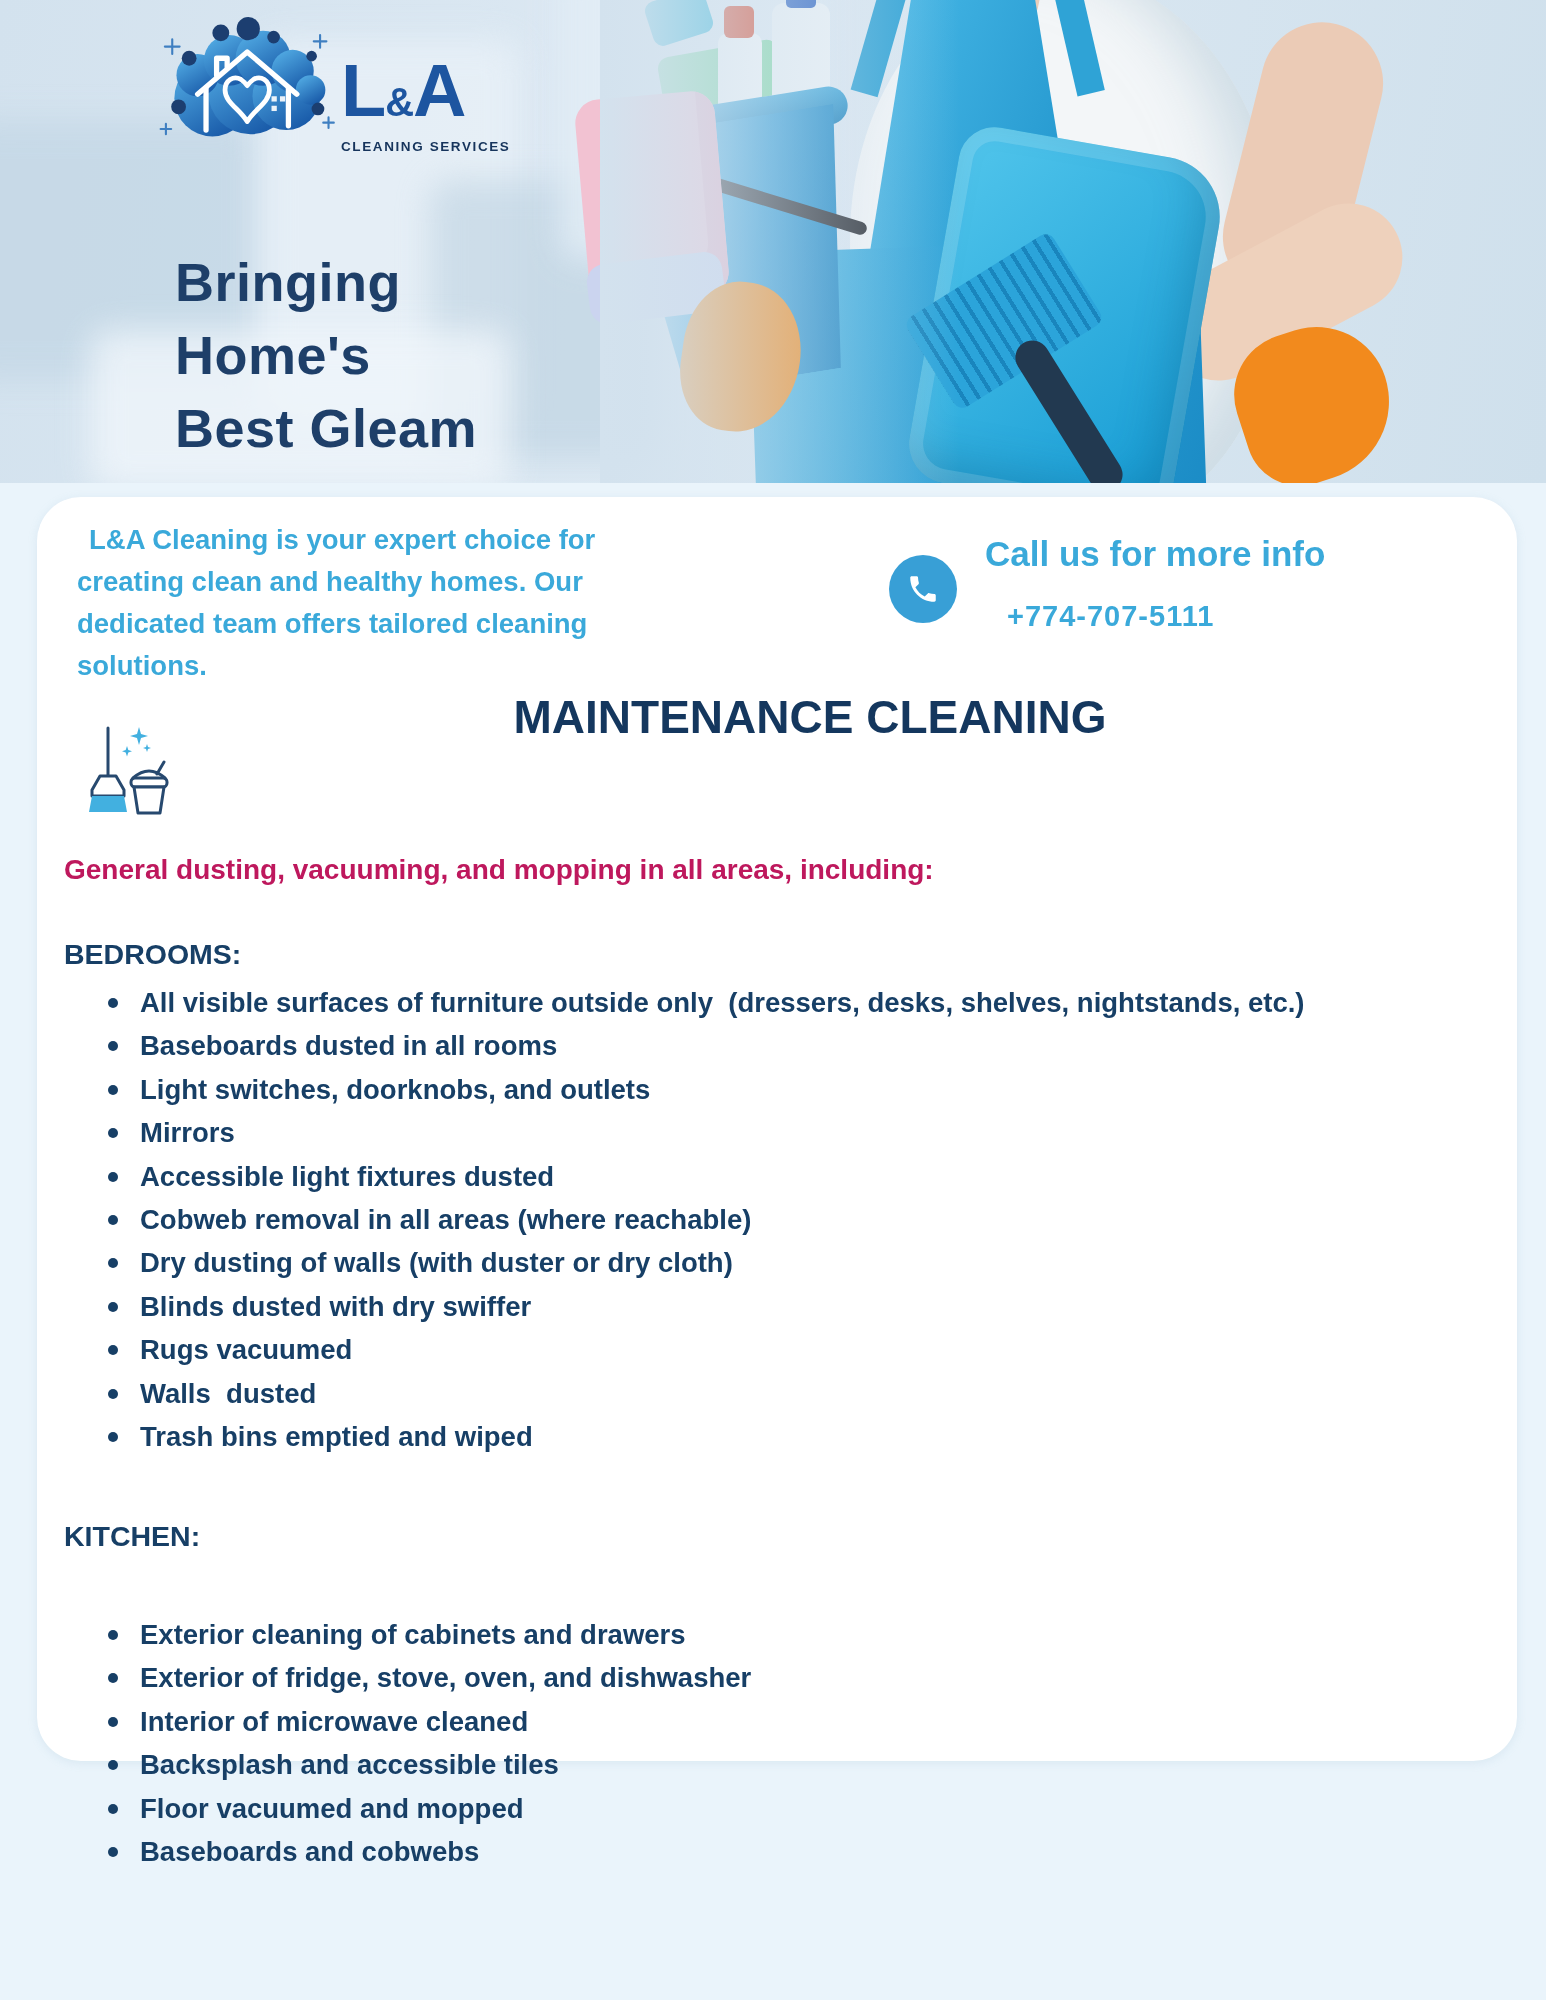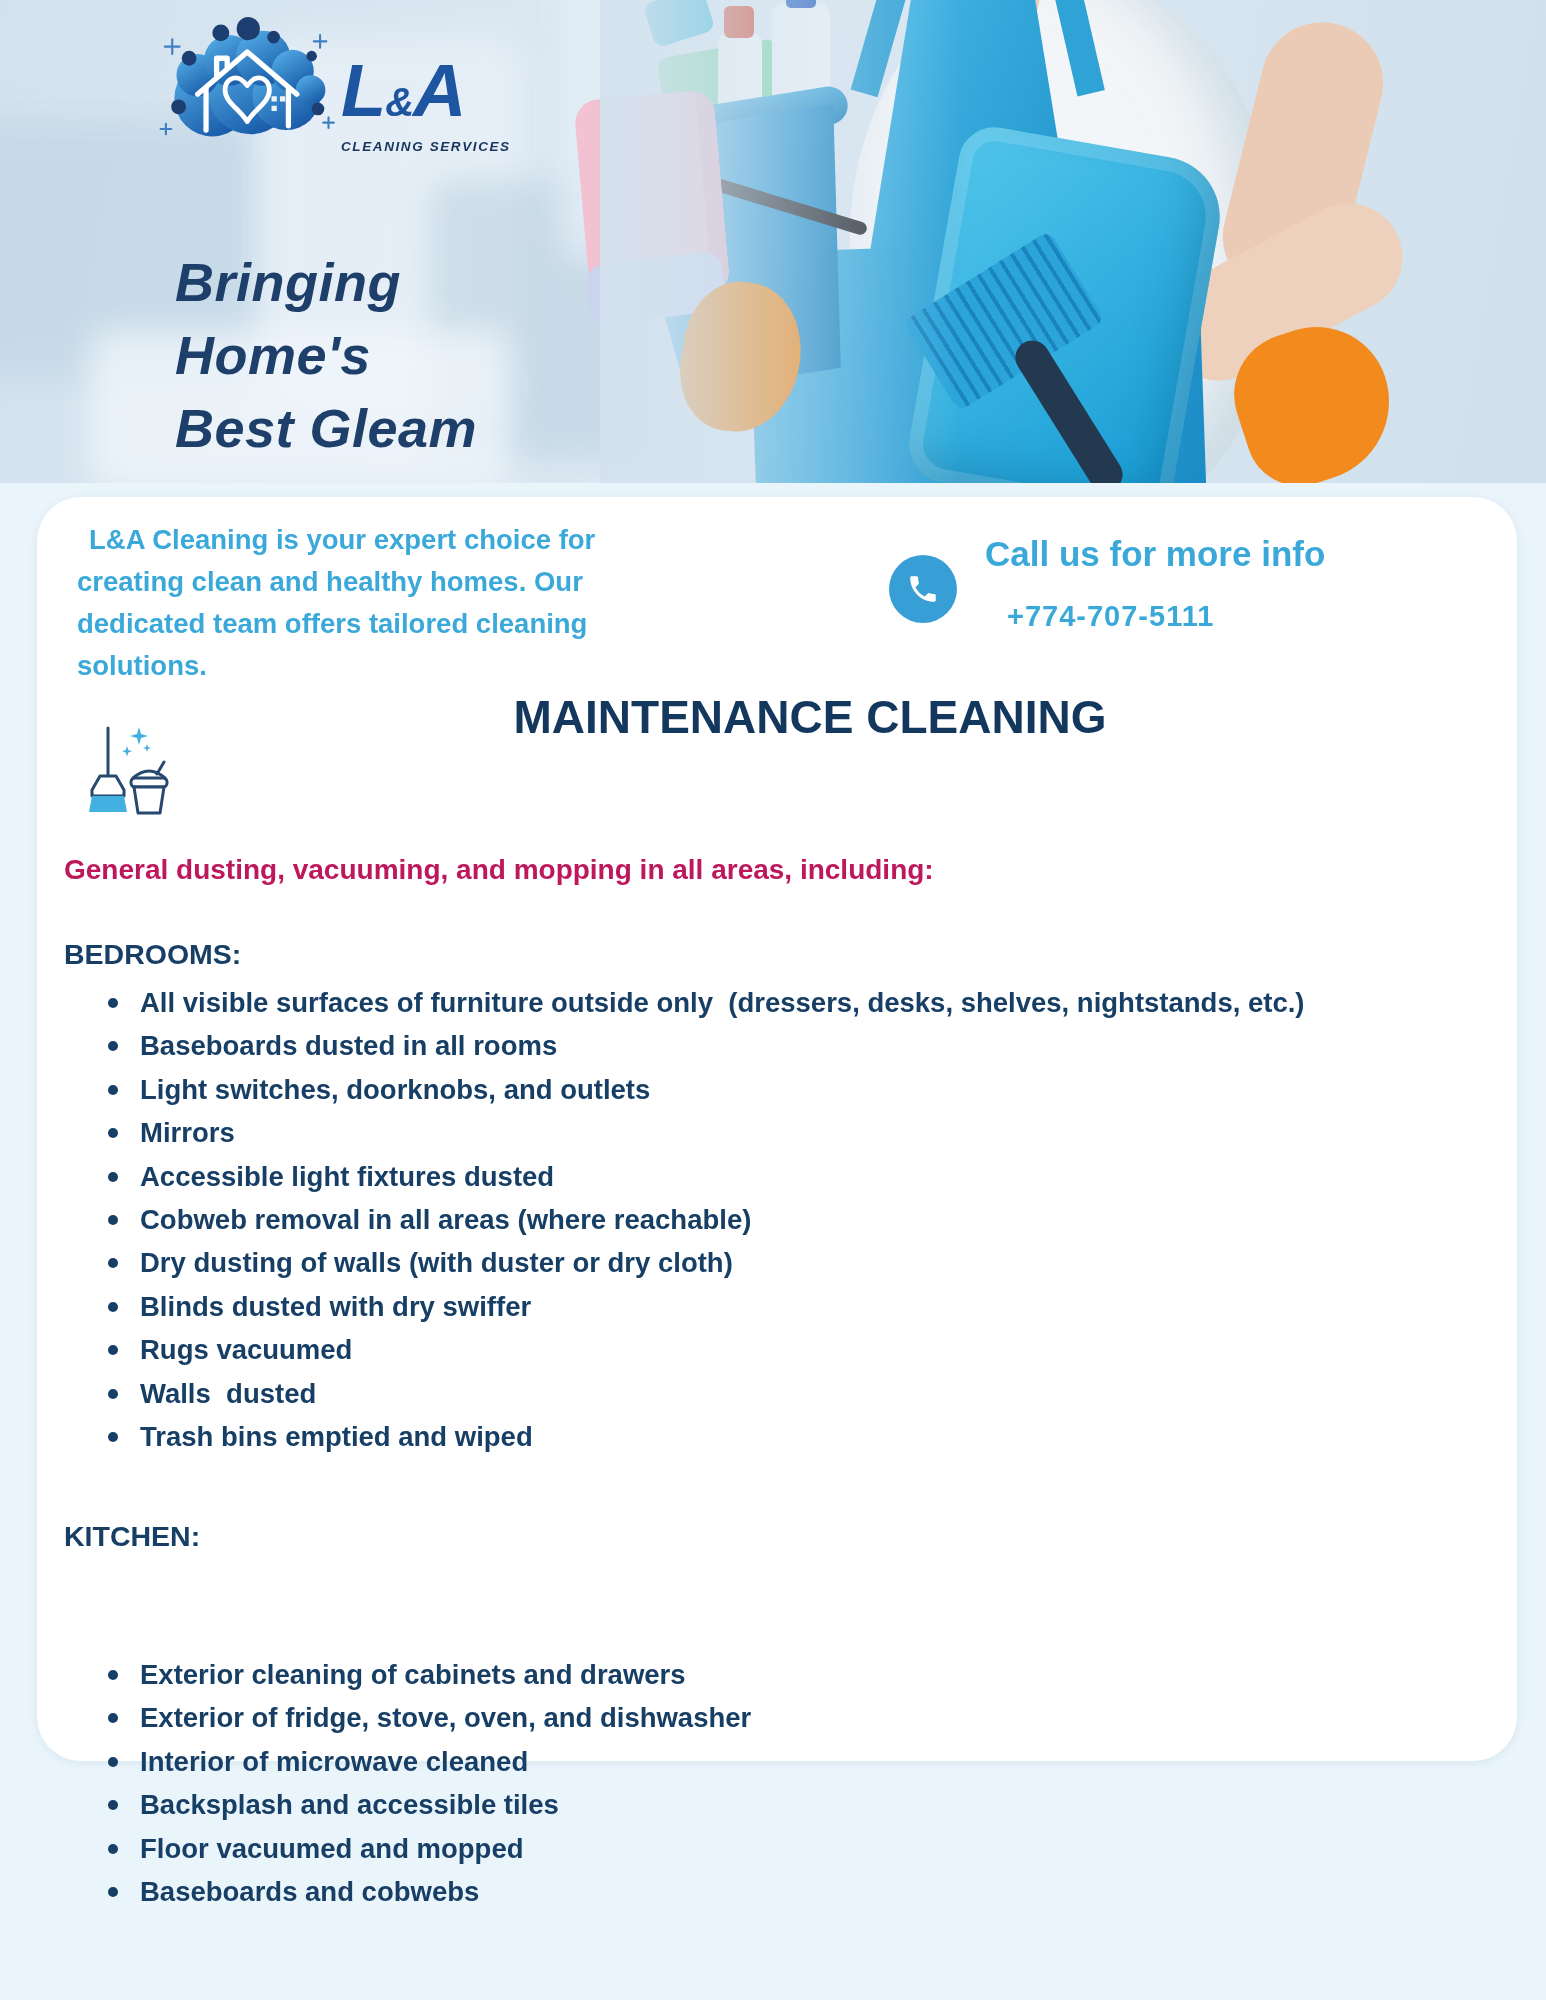--- a/index.html
+++ b/index.html
@@ -10,21 +10,20 @@
     background:#eaf4fb;
     overflow:hidden;
   }
   .page { position:relative; width:1546px; height:2000px; background:#eaf4fb; }
 
   
   .hero {
     position:absolute; left:0; top:0; width:1546px; height:483px;
     background:linear-gradient(100deg,#d3e2ee 0%,#dde9f3 45%,#cfe0ec 100%);
     overflow:hidden;
-    font-style:italic;
   }
   .blur-shape { position:absolute; filter:blur(16px); border-radius:20px; }
   .bs1 { left:-40px; top:120px; width:300px; height:260px; background:#c2d6e5; opacity:.7; }
   .bs2 { left:260px; top:40px;  width:260px; height:380px; background:#e9f1f8; opacity:.8; }
   .bs3 { left:430px; top:180px; width:220px; height:280px; background:#b9cfdf; opacity:.55; }
   .bs4 { left:90px;  top:330px; width:420px; height:160px; background:#f0f6fb; opacity:.8; }
   .bs5 { left:560px; top:-40px; width:260px; height:300px; background:#e2edf6; opacity:.9; }
 
   
   .photo { position:absolute; left:600px; top:0; width:946px; height:483px; }
@@ -128,21 +127,21 @@
   .lead { position:absolute; left:27px; top:356px; margin:0;
           color:#be185d; font-weight:bold; font-size:28px; line-height:34px; }
 
   .sec-h { position:absolute; left:27px; margin:0;
            color:#173f66; font-weight:bold; font-size:28.5px; line-height:34px; }
   .h-bedrooms { top:440px; }
   .h-kitchen  { top:1022px; }
 
   ul.items { position:absolute; left:27px; margin:0; padding:0; list-style:none; }
   .ul-bedrooms { top:484px; }
-  .ul-kitchen  { top:1156px; }
+  .ul-kitchen  { top:1116px; }
   ul.items li { position:relative; padding-left:76px; white-space:nowrap;
                 color:#173f66; font-weight:bold; font-size:27.5px; line-height:43.4px; }
   ul.items li::before { content:""; position:absolute; left:44px; top:17px;
                 width:10px; height:10px; border-radius:50%; background:#173f66; }
 </style>
 </head>
 <body>
 
 <div class="page">
 

